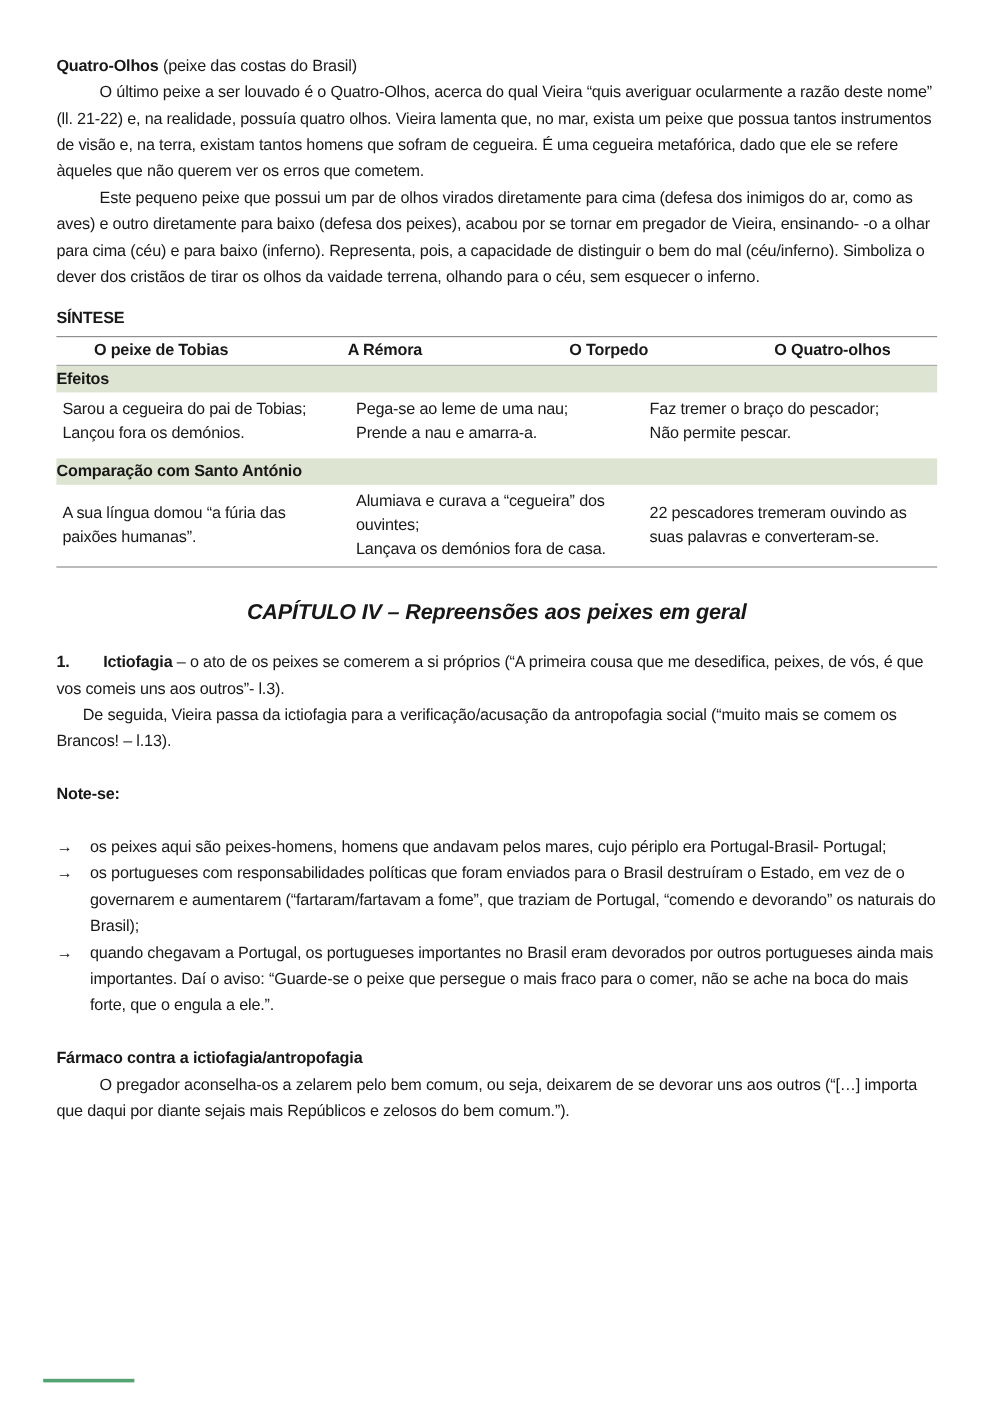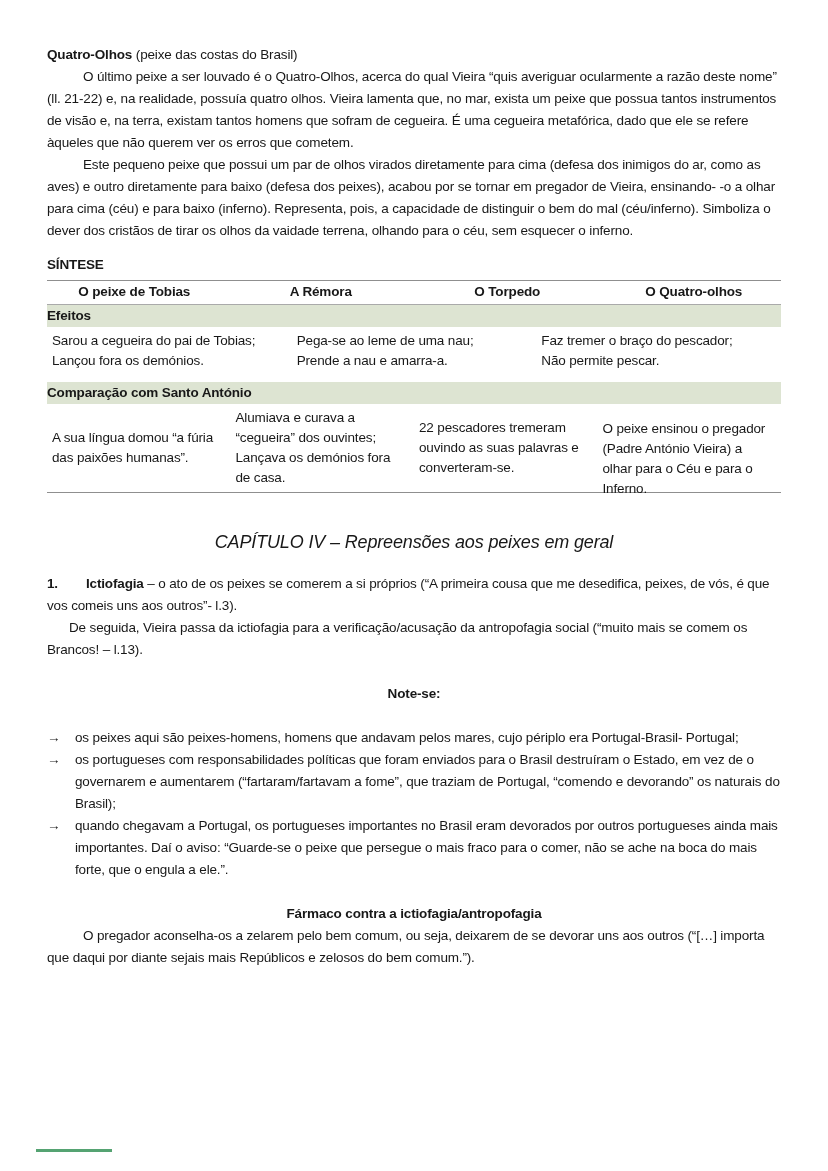--- a/index.html
+++ b/index.html
@@ -12,21 +12,21 @@
     overflow: hidden;
   }
   .page {
     position: absolute;
     left: 47px; top: 44px;
     width: 734px;
     font-size: 13.5px;
     line-height: 22px;
     letter-spacing: -0.15px;
   }
-  .b { font-weight: bold; text-align: center; }
+  .b { font-weight: bold; }
   p { margin: 0; }
   .indent { text-indent: 36px; }
   .indent-sm { text-indent: 22px; }
   .indent-lg { text-indent: 50px; }
 
   .sintese-heading { font-weight: bold; margin-top: 12px; }
 
   
   .tbl {
     margin-top: 4px;
@@ -57,25 +57,25 @@
   }
   .cell {
     flex: 1;
     padding: 0 10px 0 5px;
     white-space: pre-line;
   }
   .cell-overflow { transform: translateY(11px); }
 
   .chapter-heading {
     text-align: center;
-    font-weight: normal;
+    font-weight: bold;
     font-style: italic;
     font-size: 18px;
     line-height: 26px;
-    margin-top: 36px;
+    margin-top: 24px;
   }
 
   .item1 { margin-top: 18px; }
   .tabgap { display: inline-block; width: 28px; }
 
   .gap-line { margin-top: 22px; }
 
   .arrow-item { display: flex; }
   .arrow-col { width: 28px; flex: none; }
   .arrow-text { flex: 1; }
@@ -114,21 +114,20 @@
 Prende a nau e amarra-a.</div>
       <div class="cell">Faz tremer o braço do pescador;
 Não permite pescar.</div>
     </div>
     <div class="band band-gap">Comparação com Santo António</div>
     <div class="tbl-row">
       <div class="cell">A sua língua domou “a fúria das paixões humanas”.</div>
       <div class="cell">Alumiava e curava a “cegueira” dos ouvintes;
 Lançava os demónios fora de casa.</div>
       <div class="cell">22 pescadores tremeram ouvindo as suas palavras e converteram-se.</div>
-      <div class="cell cell-overflow">O peixe ensinou o pregador (Padre António Vieira) a olhar para o Céu e para o Inferno.</div>
     </div>
   </div>
 
   <p class="chapter-heading">CAPÍTULO IV – Repreensões aos peixes em geral</p>
 
   <p class="item1"><span class="b">1.</span><span class="tabgap"></span><span class="b">Ictiofagia</span><span> – o ato de os peixes se comerem a si próprios (“A primeira cousa que me desedifica, peixes, de vós, é que vos comeis uns aos outros”- l.3).</span></p>
 
   <p class="indent-sm">De seguida, Vieira passa da ictiofagia para a verificação/acusação da antropofagia social (“muito mais se comem os Brancos! – l.13).</p>
 
   <p class="b gap-line">Note-se:</p>

